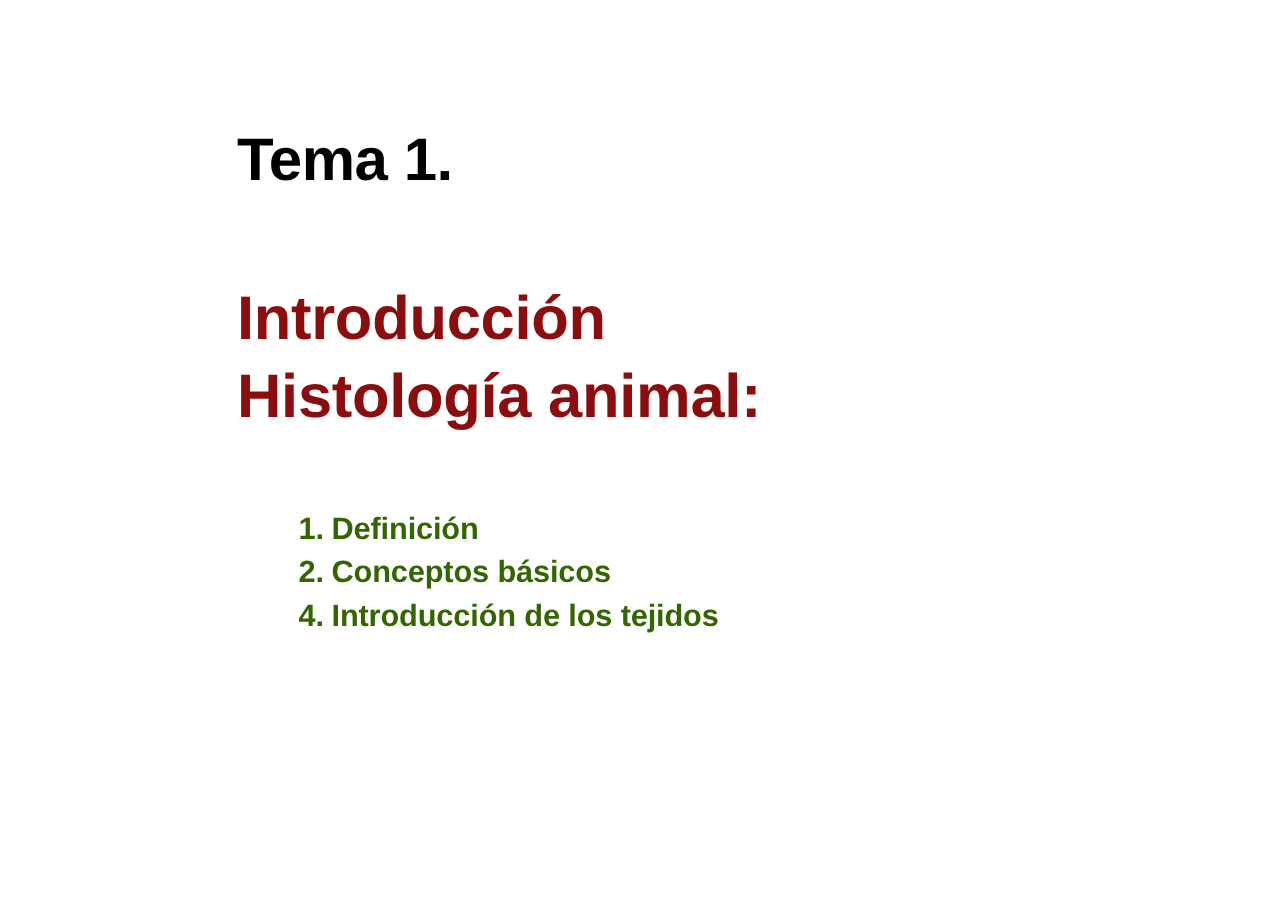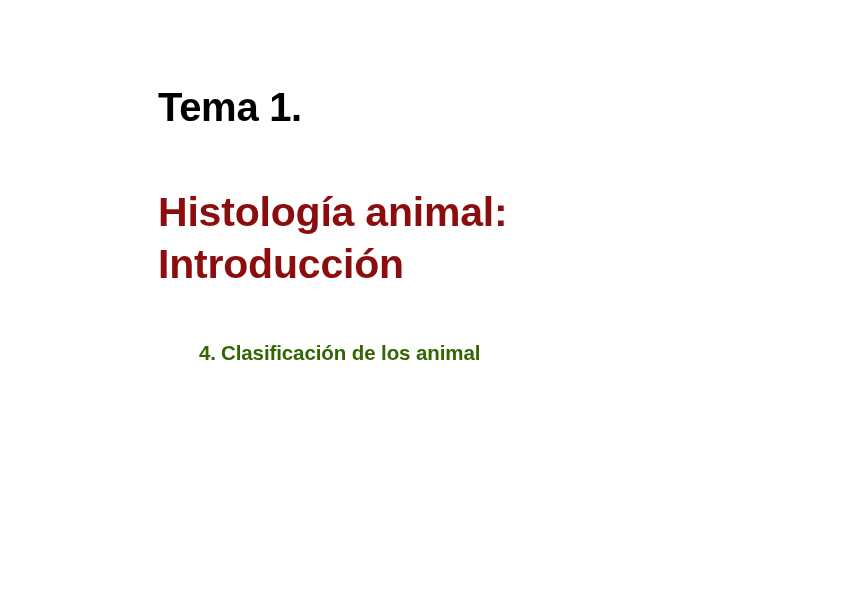--- a/index.html
+++ b/index.html
@@ -74,24 +74,30 @@
 </style>
 </head>
 <body>
 
 <div class="slide">
   <div class="slide-body">
 
     <div class="topic-title">Tema 1.</div>
 
     <div class="main-heading">
+      <span class="heading-line">Introducción</span>
       <span class="heading-line">Histología animal:</span>
-      <span class="heading-line">Introducción</span>
     </div>
 
     <ol class="toc-list">
       <li>
-        <span class="toc-num">4.</span><span>Clasificación de los animal</span>
+        <span class="toc-num">1.</span><span>Definición</span>
+      </li>
+      <li>
+        <span class="toc-num">2.</span><span>Conceptos básicos</span>
+      </li>
+      <li>
+        <span class="toc-num">4.</span><span>Introducción de los tejidos</span>
       </li>
     </ol>
 
   </div>
 </div>
 
 </body></html>

